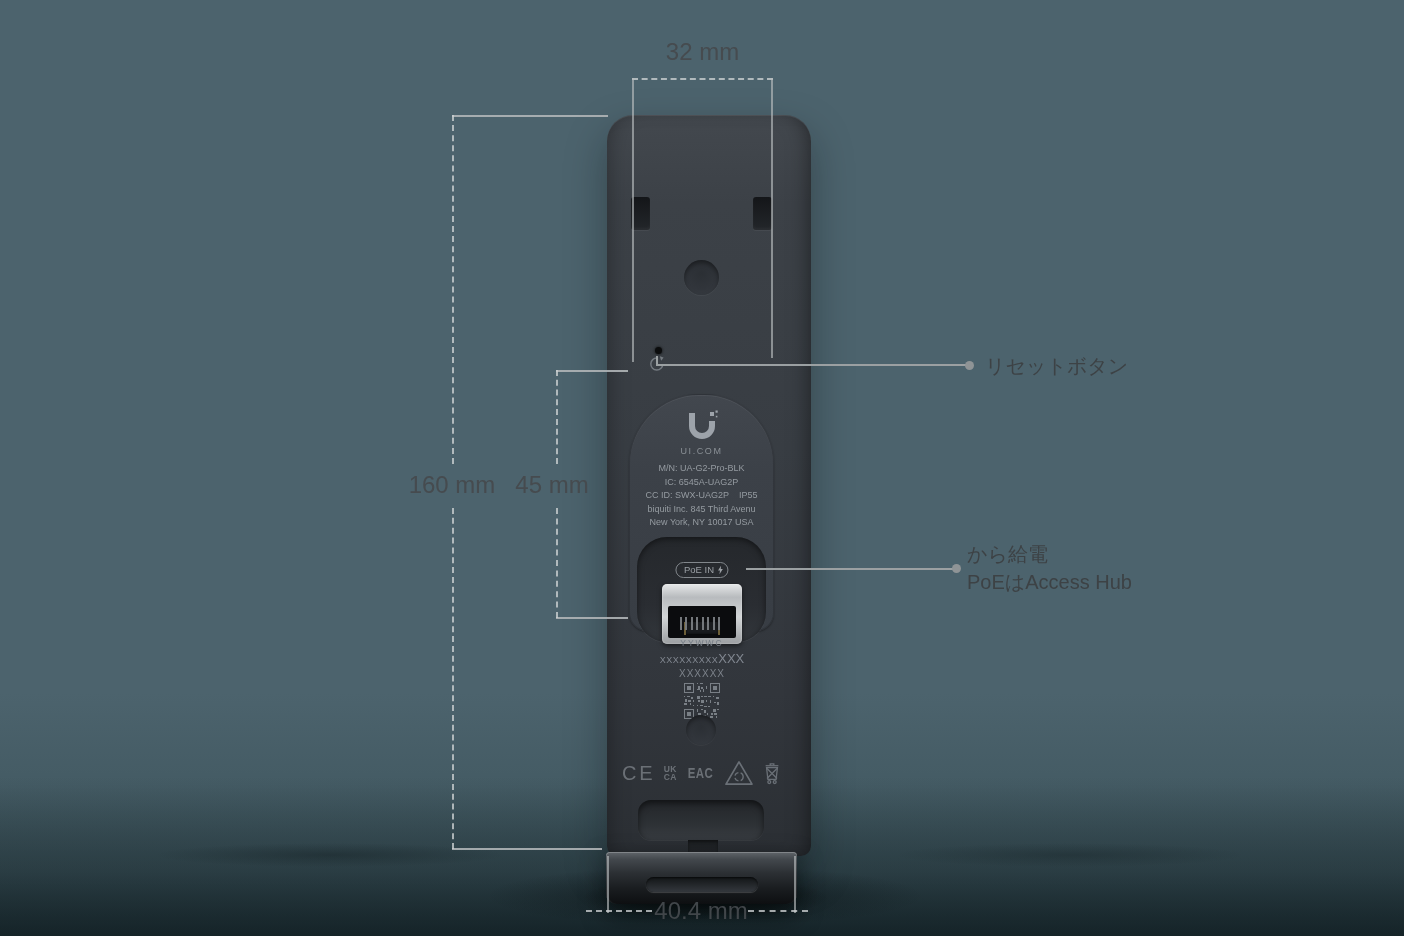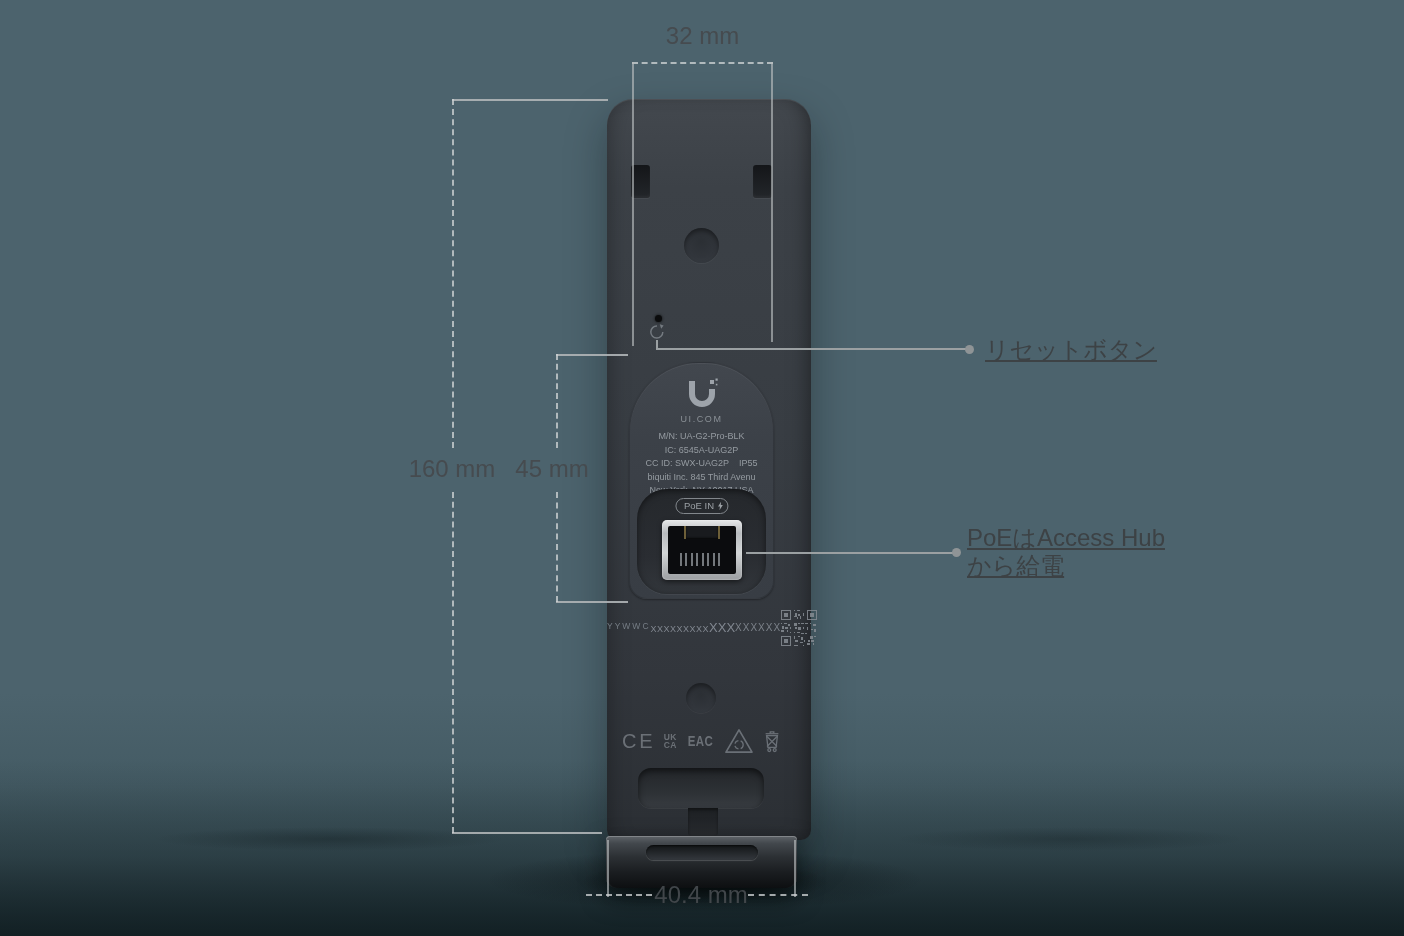--- a/index.html
+++ b/index.html
@@ -1,21 +1,21 @@
 <!DOCTYPE html>
 <html><head>
 <meta charset="utf-8">
 <style>
   html,body{margin:0;padding:0;background:#4c636d;}
   #canvas{
     position:relative;width:1404px;height:936px;overflow:hidden;
     font-family:"Liberation Sans",sans-serif;
     background:linear-gradient(180deg,#4c636d 0%,#4c636d 74%,#445b64 84%,#33484f 93%,#243840 100%);
   }
-  .abs{position:absolute;}
+  .abs{position:absolute;margin-top:16px;}
   
   .bottom-fade{left:0;top:760px;width:1404px;height:176px;
     background:linear-gradient(180deg,rgba(30,44,49,0) 0%,rgba(26,40,45,.35) 55%,rgba(14,26,29,.8) 100%);}
   .floor-shadow-wide{left:400px;top:838px;width:610px;height:84px;border-radius:50%;
     background:radial-gradient(closest-side,rgba(8,14,16,.55),rgba(8,14,16,0) 72%);}
   .floor-shadow-core{left:540px;top:854px;width:330px;height:56px;border-radius:50%;
     background:radial-gradient(closest-side,rgba(4,8,9,.75),rgba(4,8,9,0) 75%);}
   .floor-streak-l{left:110px;top:824px;width:440px;height:30px;border-radius:50%;
     background:radial-gradient(closest-side,rgba(14,24,27,.35),rgba(14,24,27,0) 80%);}
   .floor-streak-r{left:850px;top:824px;width:440px;height:30px;border-radius:50%;
@@ -52,21 +52,21 @@
     display:flex;align-items:center;gap:3px;padding:1px 4px 2px 8px;
     border:1px solid #82878c;border-radius:8px;color:#9ba0a5;font-size:9.5px;white-space:nowrap;}
   .rj45{left:50%;top:31px;transform:translateX(-50%);width:80px;height:60px;border-radius:5px;
     background:linear-gradient(180deg,#e6e8e9 0%,#b8bbbe 22%,#d2d5d6 55%,#9b9ea1 100%);
     box-shadow:0 2px 5px rgba(0,0,0,.5),inset 0 0 2px rgba(255,255,255,.6);}
   .rj45-inner{left:6px;top:6px;right:6px;bottom:6px;background:#0b0c0e;border-radius:2px;overflow:hidden;}
   .rj45-latch{left:50%;top:0;transform:translateX(-50%);width:32px;height:13px;background:#191b1e;
     box-shadow:inset 0 -1px 2px rgba(0,0,0,.8),2px 0 0 #6d5f38,-2px 0 0 #6d5f38;}
   .rj45-pins{left:50%;bottom:8px;transform:translateX(-50%);width:44px;height:13px;
     background:repeating-linear-gradient(90deg,#74787c 0 2px,rgba(0,0,0,0) 2px 5.5px);}
-  .serial-block{left:0;top:507px;width:190px;display:flex;flex-direction:row;align-items:center;color:#7c828a;}
+  .serial-block{left:0;top:507px;width:190px;display:flex;flex-direction:column;align-items:center;color:#7c828a;}
   .serial-l1{font-size:8.5px;letter-spacing:2px;color:#767d85;}
   .serial-l2{margin-top:3px;font-size:9px;letter-spacing:.5px;display:flex;align-items:baseline;color:#818790;}
   .serial-l2 .big{font-size:13px;letter-spacing:0;}
   .serial-l3{margin-top:2px;font-size:10px;letter-spacing:1px;}
   .qr{margin-top:4px;opacity:.85;}
   .cert-row{left:0;top:629px;width:190px;display:flex;justify-content:center;align-items:center;gap:8px;
     color:rgba(125,131,138,.9);opacity:.85;}
   .cert-ce{font-size:20px;letter-spacing:3px;}
   .cert-ukca{display:flex;flex-direction:column;font-size:8.5px;font-weight:bold;line-height:8.5px;letter-spacing:.5px;}
   .cert-eac{font-size:14px;font-weight:bold;transform:scaleX(.82);letter-spacing:.5px;}
@@ -86,21 +86,21 @@
     box-shadow:0 1px 1px rgba(255,255,255,.18),inset 0 1px 2px rgba(0,0,0,.6);}
   
   .dash-v{width:0;border-left:2px dashed rgba(206,210,211,.78);}
   .dash-h{height:0;border-top:2px dashed rgba(206,210,211,.78);}
   .solid-v{width:0;border-left:2px solid rgba(184,189,191,.65);}
   .tick{height:0;border-top:2px solid rgba(176,181,183,.9);}
   .leader{height:0;border-top:2px solid #9ba0a2;}
   .leader-v{width:0;border-left:2px solid #9ba0a2;}
   .dot{width:9px;height:9px;border-radius:50%;background:#8f9496;}
   .dim-label{font-size:24px;color:#464b4f;text-align:center;}
-  .callout{font-size:24px;color:#3d4245;line-height:28px;white-space:nowrap;text-decoration:underline;}
+  .callout{font-size:20px;color:#3d4245;line-height:28px;white-space:nowrap;}
   svg{display:block;}
 </style>
 </head>
 <body>
 
 <div id="canvas">
 
   <div class="abs bottom-fade"></div>
   <div class="abs floor-streak-l"></div>
   <div class="abs floor-streak-r"></div>
@@ -241,17 +241,17 @@
   <div class="abs dim-label" style="left:640px;top:881px;width:122px;color:#41464a;">40.4 mm</div>
 
   <div class="abs leader-v" style="left:656px;top:340px;height:10px;"></div>
   <div class="abs leader" style="left:656px;top:348px;width:310px;"></div>
   <div class="abs dot" style="left:965px;top:345px;"></div>
   <div class="abs callout" style="left:985px;top:336px;">リセットボタン</div>
 
   <div class="abs leader" style="left:746px;top:552px;width:208px;"></div>
   <div class="abs dot" style="left:952px;top:548px;"></div>
   <div class="abs callout" style="left:967px;top:524px;">
+    <div>から給電</div>
     <div>PoEはAccess Hub</div>
-    <div>から給電</div>
   </div>
 
 </div>
 
 </body></html>

